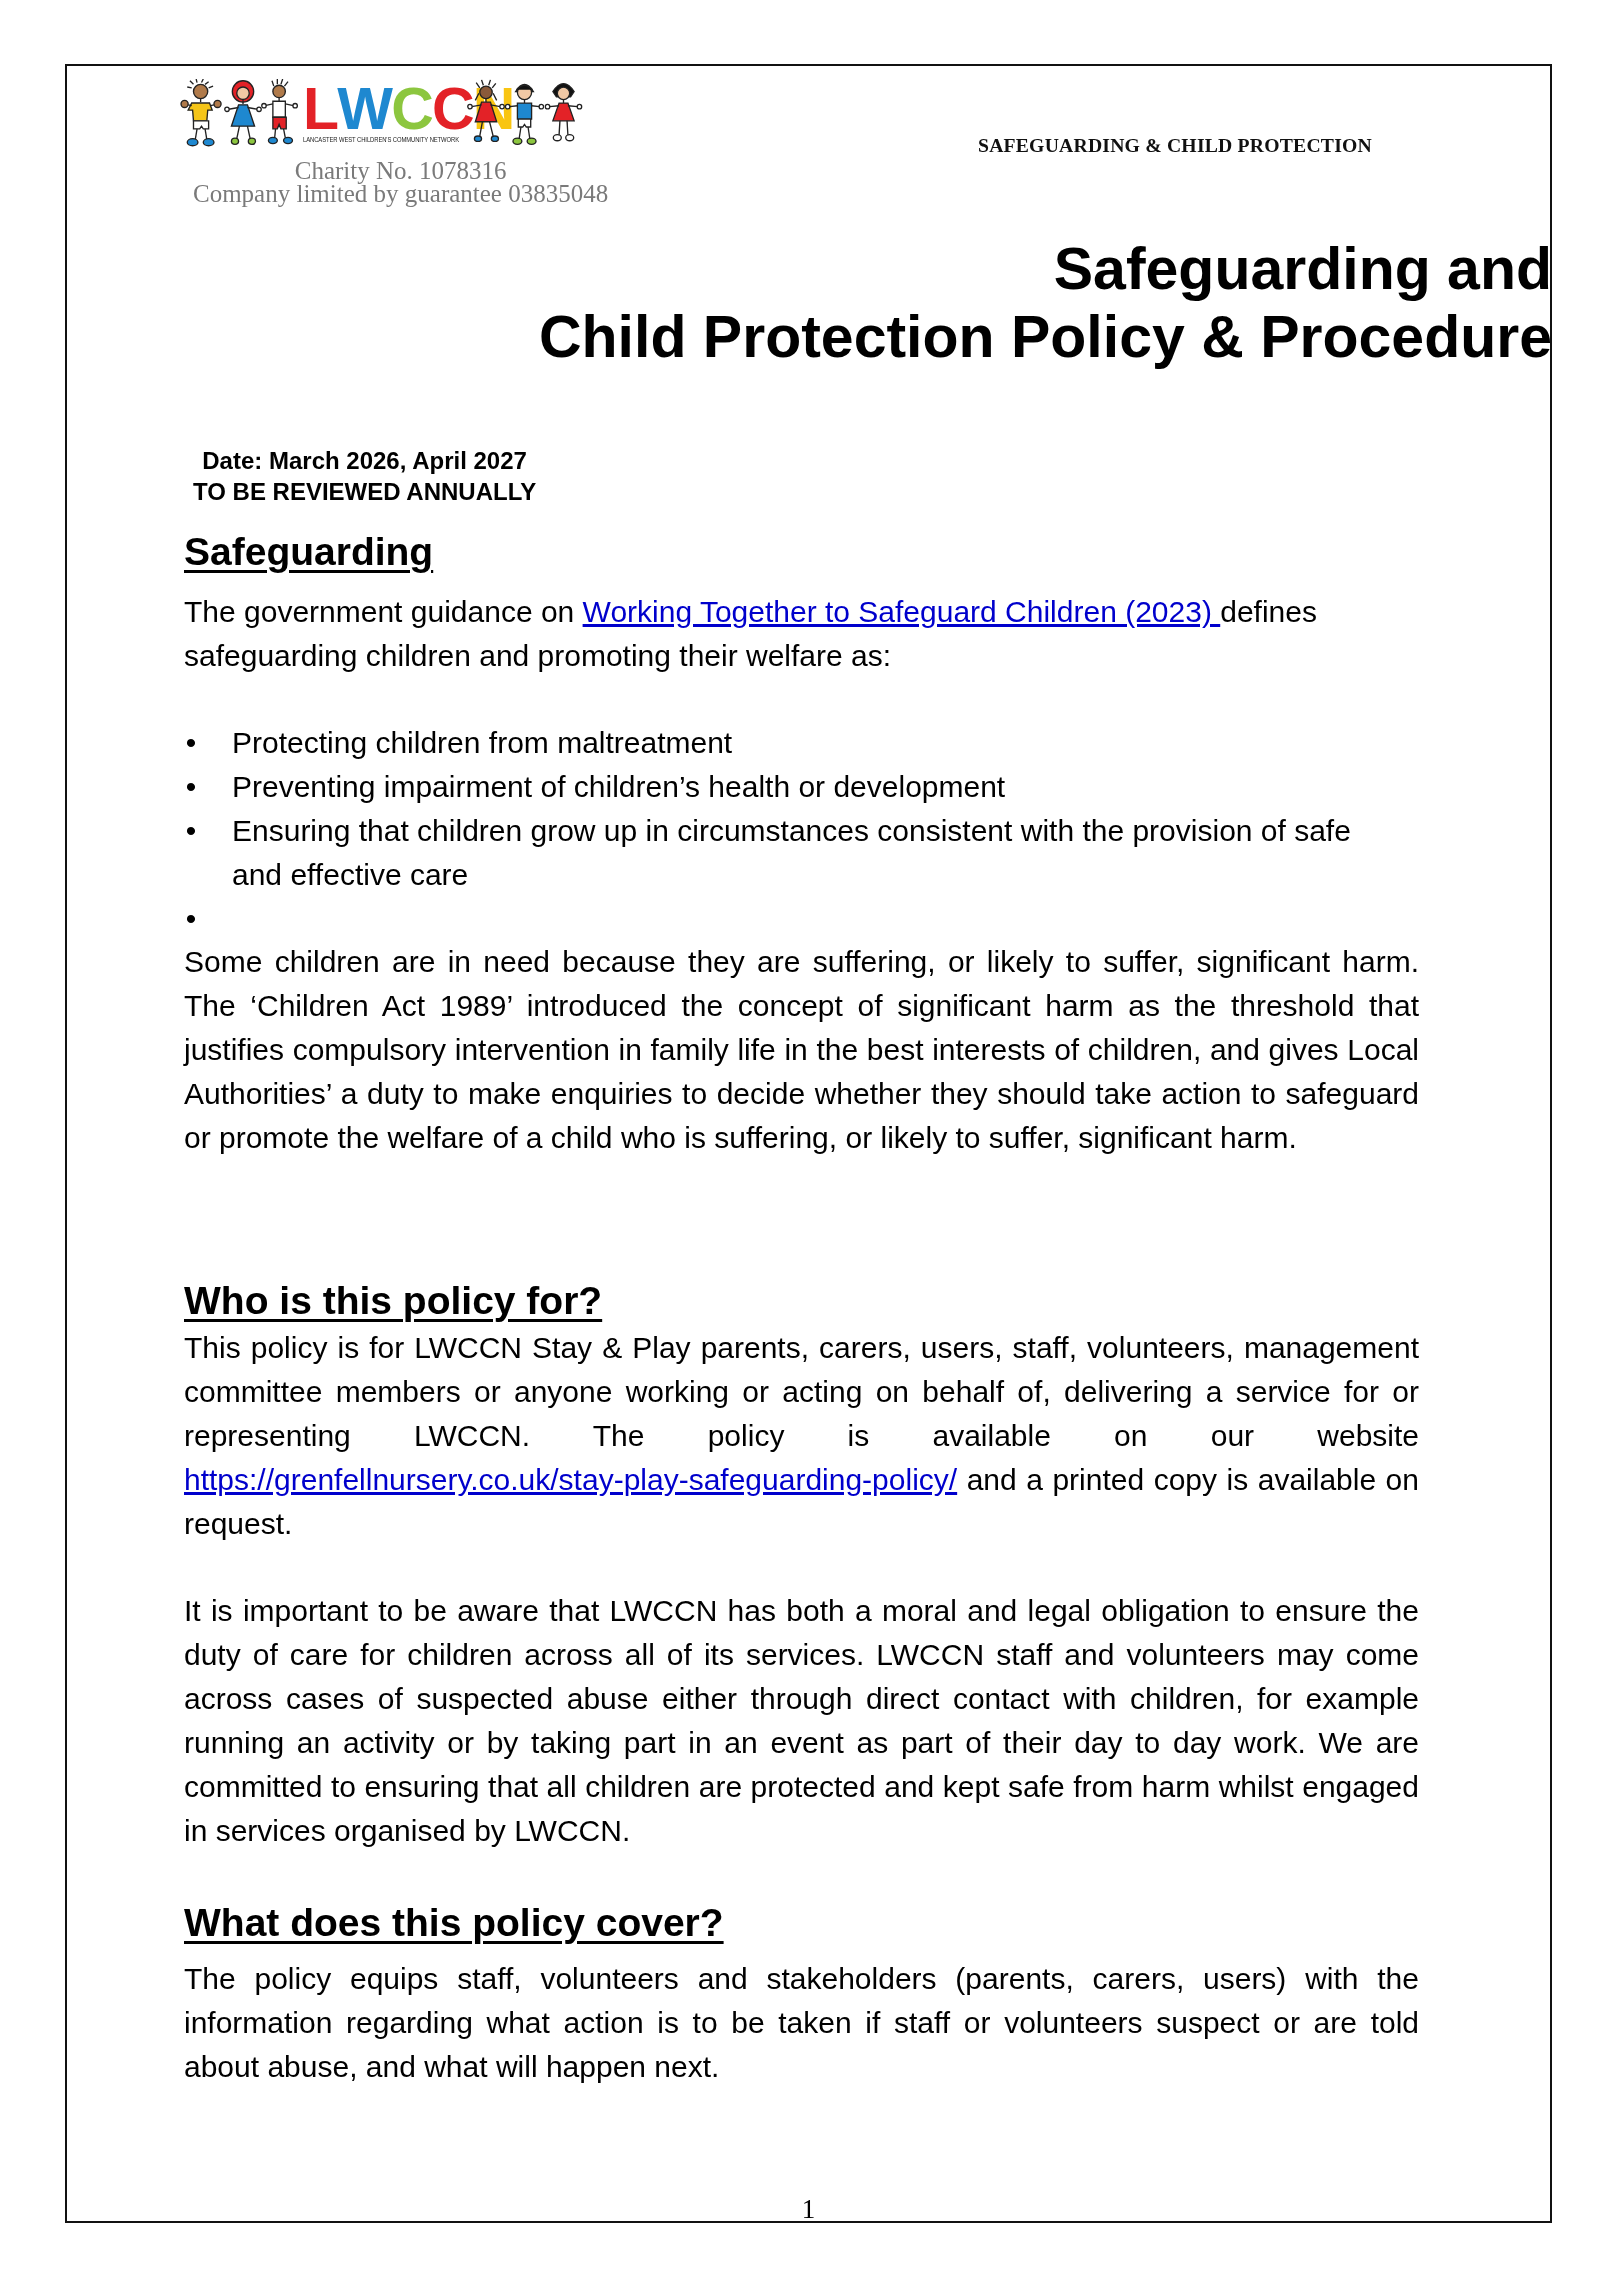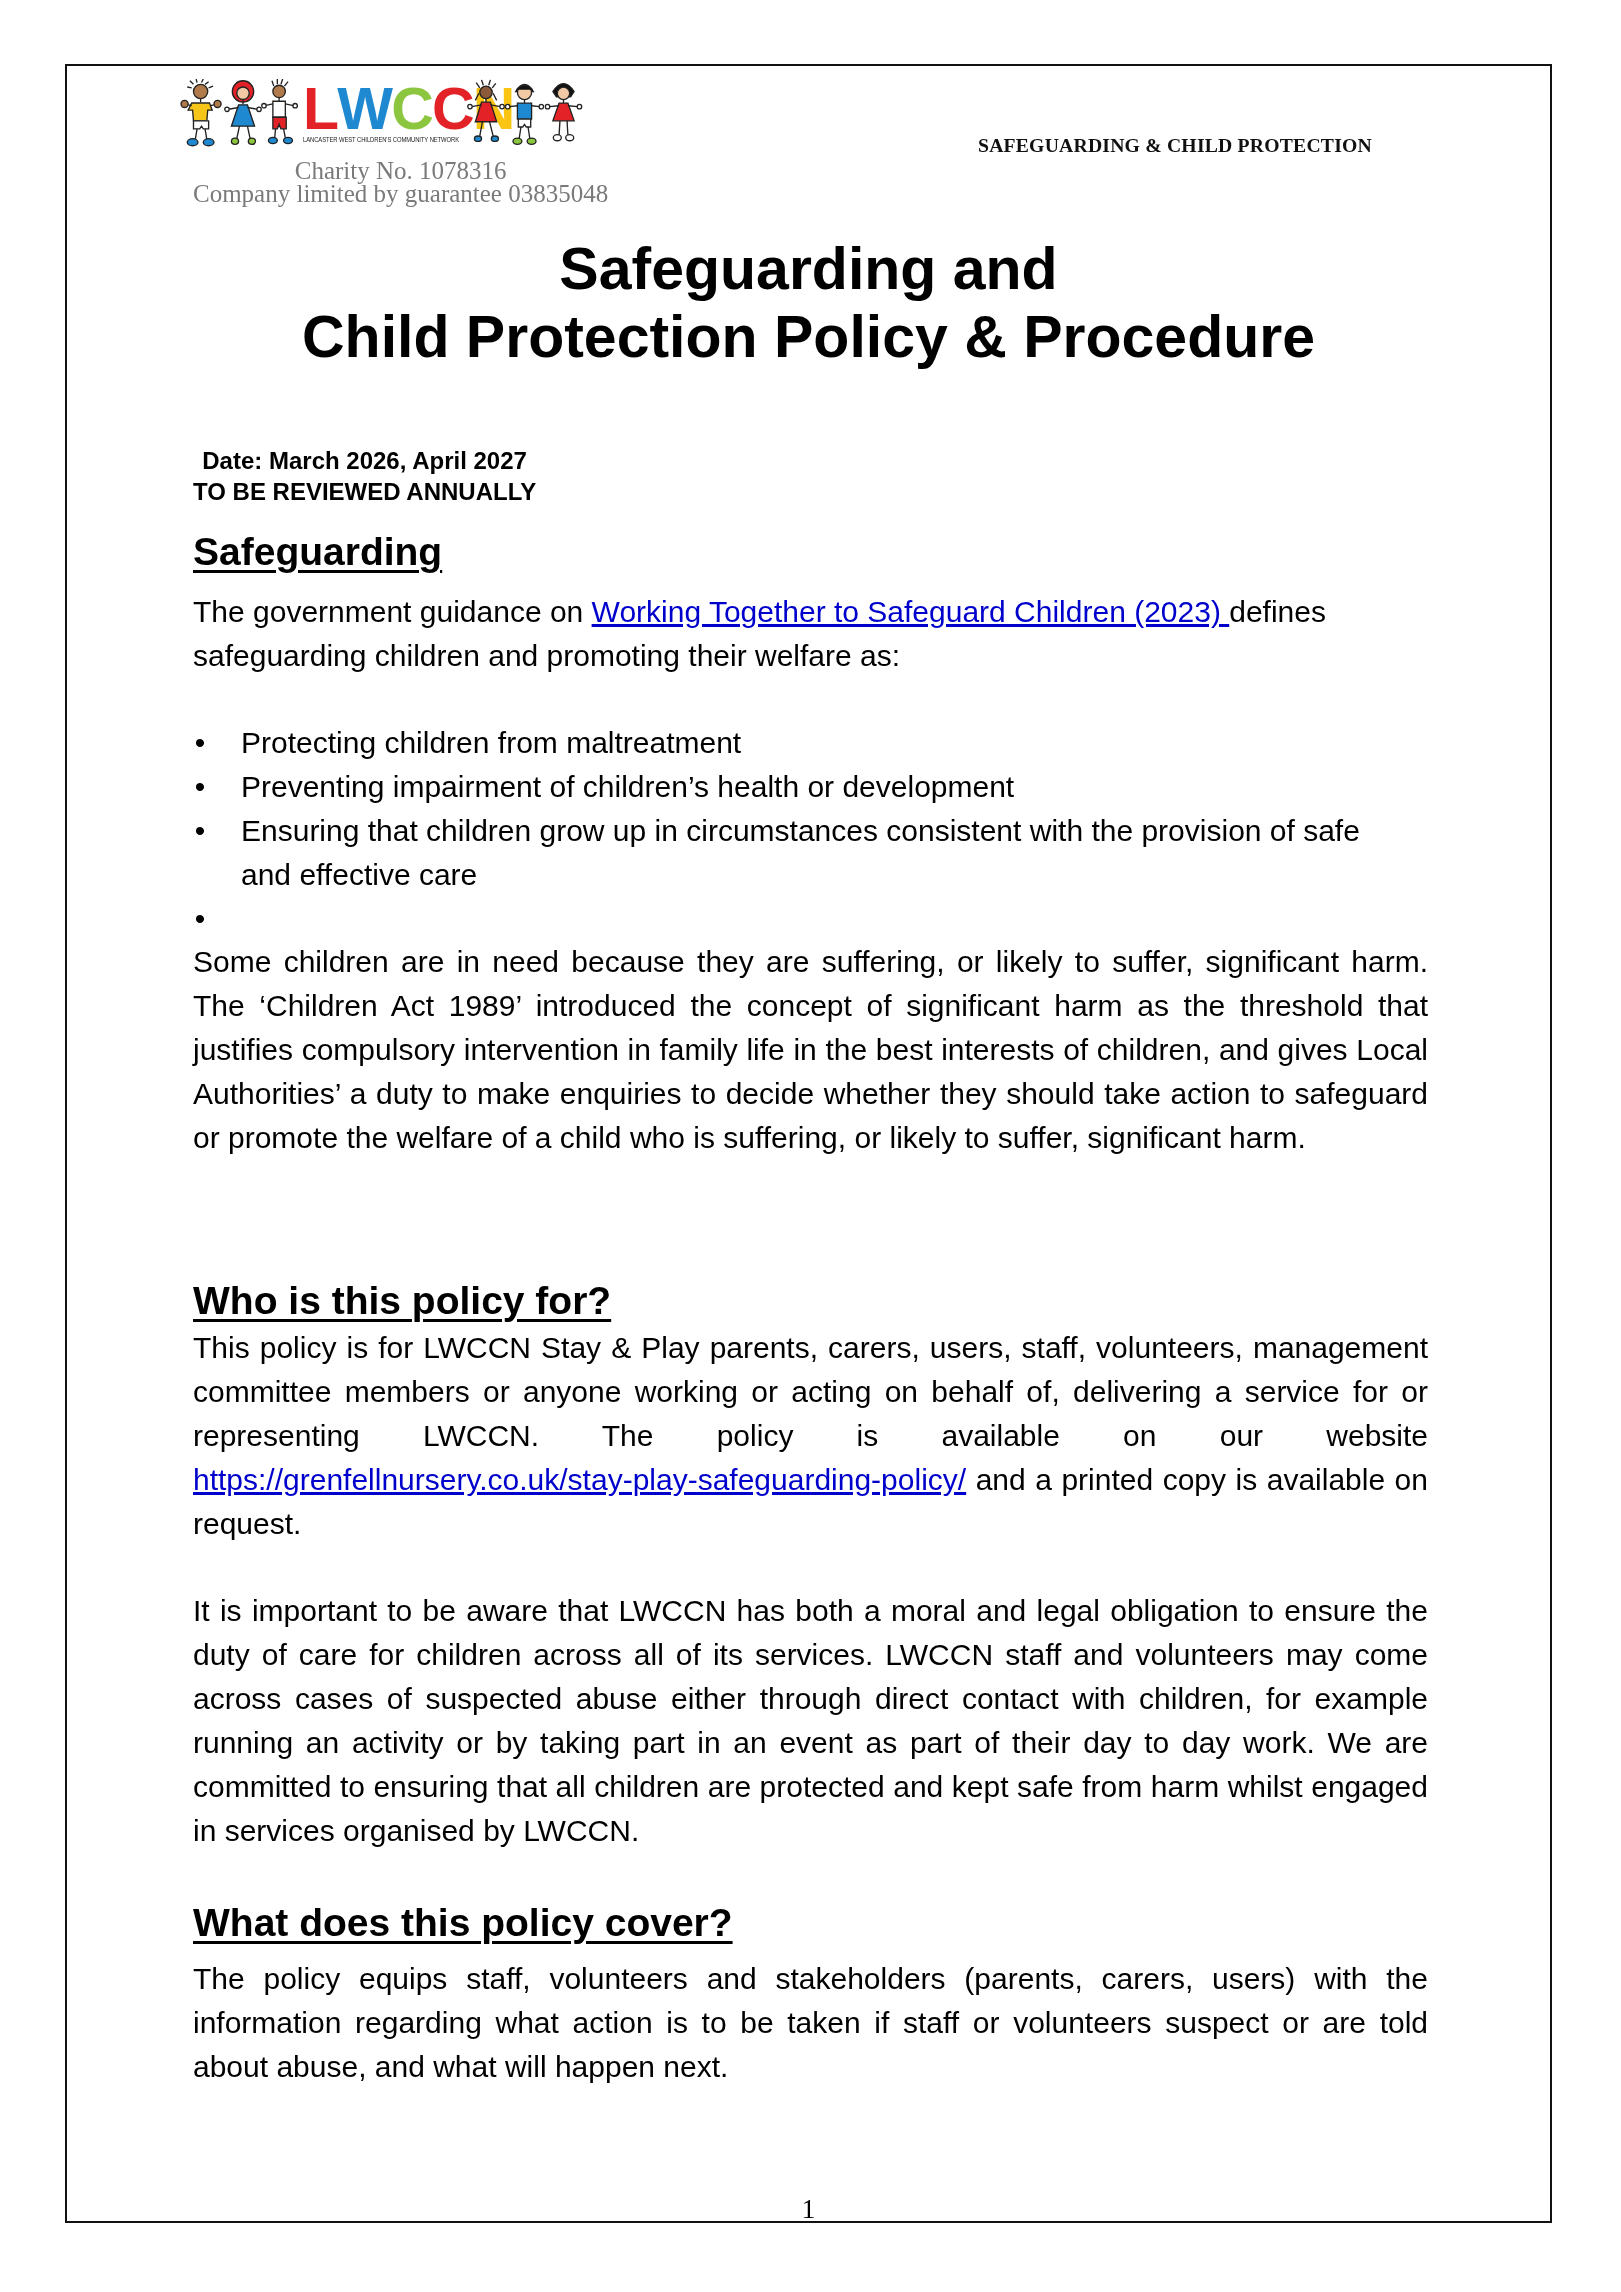--- a/index.html
+++ b/index.html
@@ -25,26 +25,26 @@
   .wordmark-sub {
     font-family: "Liberation Sans", "DejaVu Sans", sans-serif;
     font-size: 6.4px; letter-spacing: -0.1px; color: #222; white-space: nowrap;
     margin-top: 1.8px; transform: scaleX(0.92); transform-origin: left;
   }
 
   .charity { left: 193px; top: 159px; font-size: 25px; color: #7a7a7a; line-height: 23px; }
   .header-right { left: 978px; top: 134px; font-size: 19.7px; font-weight: bold; color: #111; letter-spacing: 0.2px; }
 
   .title {
-    left: 65px; width: 1487px; top: 235px; text-align: center;
+    left: 65px; width: 1487px; top: 235px; text-align: right;
     font-size: 59px; font-weight: bold; line-height: 68px; color: #000;
   }
   .date-block { left: 193px; top: 433px; font-size: 24px; font-weight: bold; line-height: 31px; color: #000; margin-top: 12px; }
 
-  .content { position: absolute; left: 193px; width: 1235px; color: #000;
+  .content { position: absolute; left: 184px; width: 1235px; color: #000;
     font-family: "Liberation Sans", "DejaVu Sans", sans-serif; }
   .h2 { font-size: 39px; font-weight: bold; text-decoration: underline; text-decoration-thickness: 2.7px;
     text-underline-offset: 4.5px; line-height: 47px; margin: 0; }
   .p { font-size: 30px; line-height: 44px; margin: 0; text-align: justify; }
   .p.left { text-align: left; }
   .link { color: #0000cc; text-decoration: underline; }
   ul.bullets { list-style: none; margin: 0; padding: 0; font-size: 30px; line-height: 44px; }
   ul.bullets li { position: relative; padding-left: 48px; }
   ul.bullets li .bullet { position: absolute; left: 1.8px; top: 0; }
 

